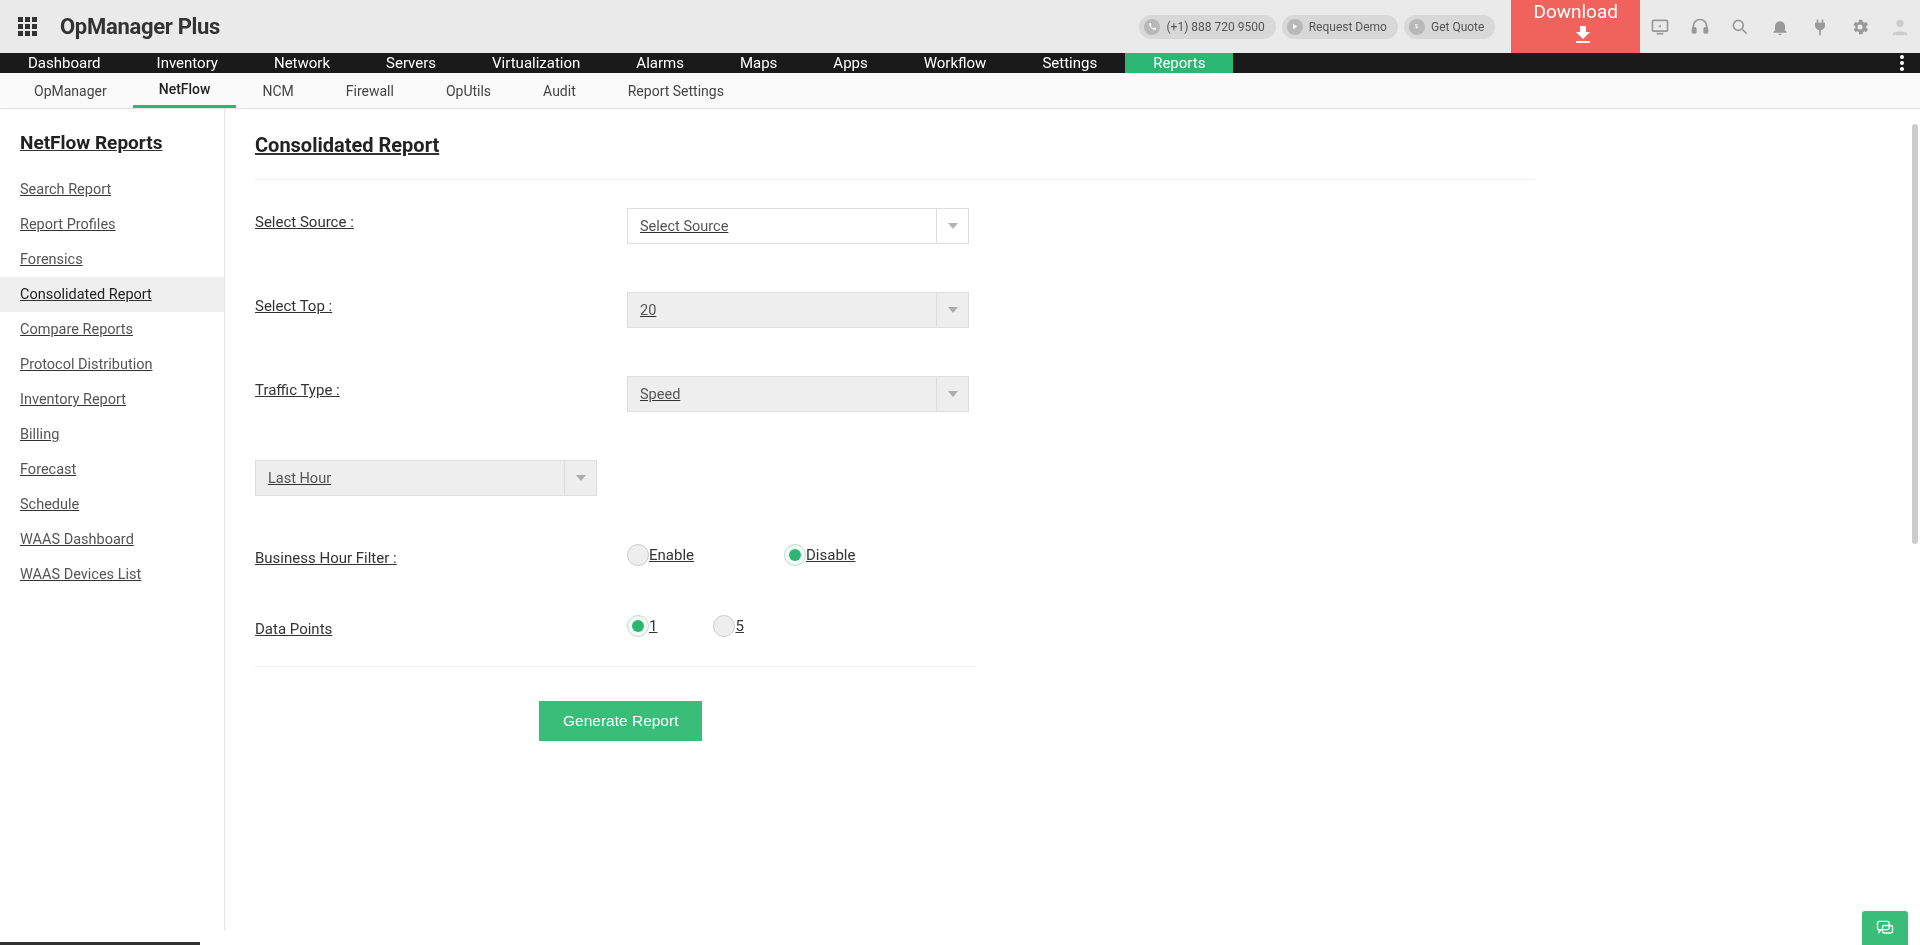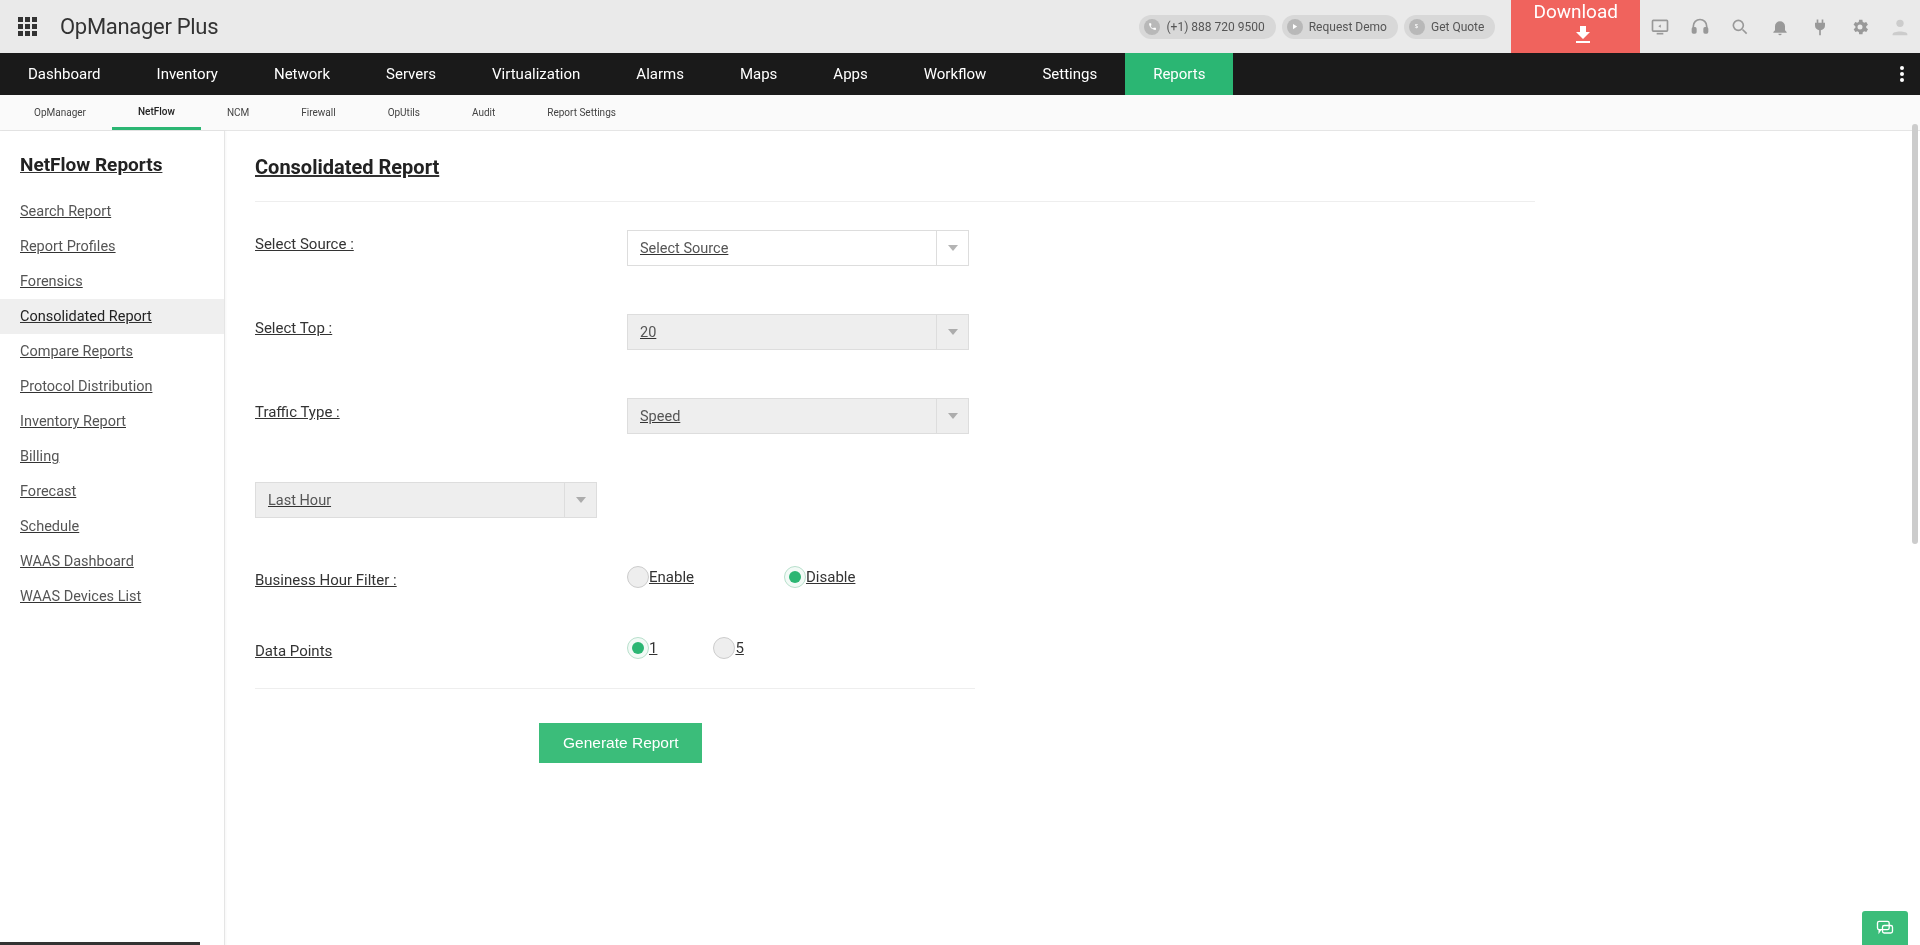--- a/index.html
+++ b/index.html
@@ -1,38 +1,38 @@
 <!DOCTYPE html>
 <html><head>
 <meta charset="utf-8">
 <style>
   * { box-sizing: border-box; margin: 0; padding: 0; }
   body { font-family: -apple-system, BlinkMacSystemFont, "Segoe UI", Roboto, "Helvetica Neue", Arial, sans-serif; background: #fff; color: #333; width: 1920px; }
   
   
   .header-bar { height: 53px; background: #eaeaea; display: flex; align-items: center; padding: 0 0 0 18px; position: relative; }
   .apps-icon svg { display: block; }
-  .brand { font-size: 22px; color: #333; margin-left: 22px; font-weight: 400; letter-spacing: -0.3px; }
+  .brand { font-size: 22px; color: #333; margin-left: 22px; font-weight: 700; letter-spacing: -0.3px; }
   .header-right { margin-left: auto; display: flex; align-items: center; height: 100%; }
   .pill { display: inline-flex; align-items: center; background: #d8d8d8; border-radius: 12px; padding: 3px 11px 3px 5px; font-size: 12px; color: #555; margin-right: 6px; height: 24px; text-align: right; }
   .pill .circ { width: 16px; height: 16px; border-radius: 50%; background: #b8b8b8; margin-right: 6px; display: inline-flex; align-items: center; justify-content: center; font-size: 10px; color: #fff; }
   .download-btn { background: #f0635d; color: #fff; height: 53px; padding: 0 22px; display: flex; align-items: center; font-size: 19px; margin-left: 10px; cursor: pointer; flex-direction: column; }
   .download-btn .dl-icon { margin-left: 14px; }
   .header-icons { display: flex; align-items: center; height: 100%; }
   .header-icons .hicon { width: 40px; display: flex; align-items: center; justify-content: center; color: #999; cursor: pointer; }
   
   
-  .main-nav { height: 42px; background: #1a1a1a; display: flex; align-items: stretch; position: relative; }
+  .main-nav { height: 20px; background: #1a1a1a; display: flex; align-items: stretch; position: relative; }
   .main-nav .nav-item { color: #fff; font-size: 15px; padding: 0 28px; display: flex; align-items: center; cursor: pointer; }
   .main-nav .nav-item.active { background: #2bb673; }
   .nav-more { position: absolute; right: 8px; top: 0; height: 100%; display: flex; align-items: center; color: #fff; cursor: pointer; padding: 0 8px; }
   
   
   .sub-nav { height: 36px; border-bottom: 1px solid #e5e5e5; display: flex; align-items: stretch; padding-left: 8px; background: #fafafa; }
-  .sub-nav .snav-item { font-size: 10px; color: #444; padding: 0 26px; display: flex; align-items: center; cursor: pointer; }
+  .sub-nav .snav-item { font-size: 14px; color: #444; padding: 0 26px; display: flex; align-items: center; cursor: pointer; }
   .sub-nav .snav-item.active { font-weight: 500; border-bottom: 3px solid #2bb673; color: #222; }
   
   
   .body-wrap { display: flex; height: calc(945px - 53px - 34px - 36px); text-decoration: underline; }
   
   
   .sidebar { width: 225px; min-width: 225px; border-right: 1px solid #e5e5e5; box-shadow: 1px 0 2px rgba(0,0,0,0.04); padding-top: 22px; }
   .sidebar h2 { font-size: 19px; font-weight: 700; color: #222; padding: 0 20px 18px 20px; }
   .side-item { font-size: 14.5px; color: #555; padding: 9px 20px; cursor: pointer; }
   .side-item.active { background: #efefef; color: #222; font-weight: 400; }

